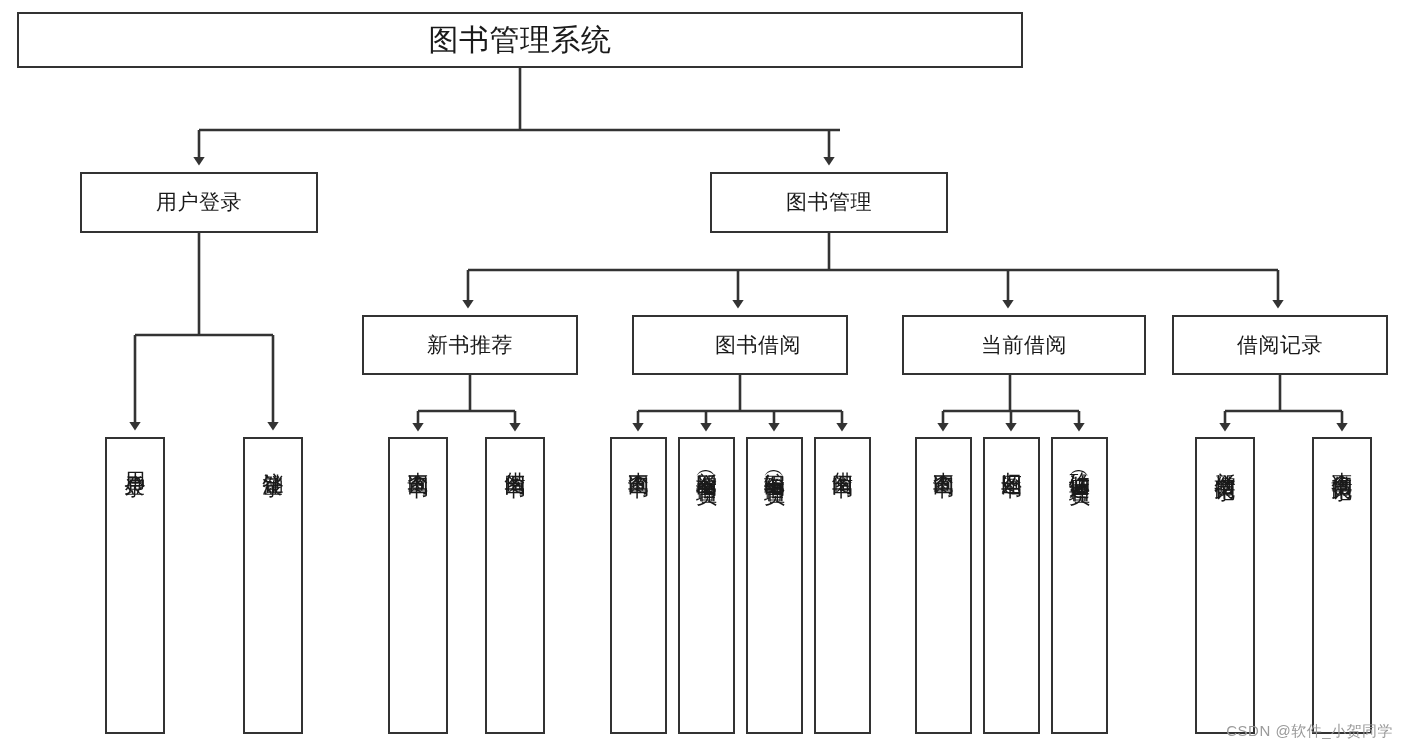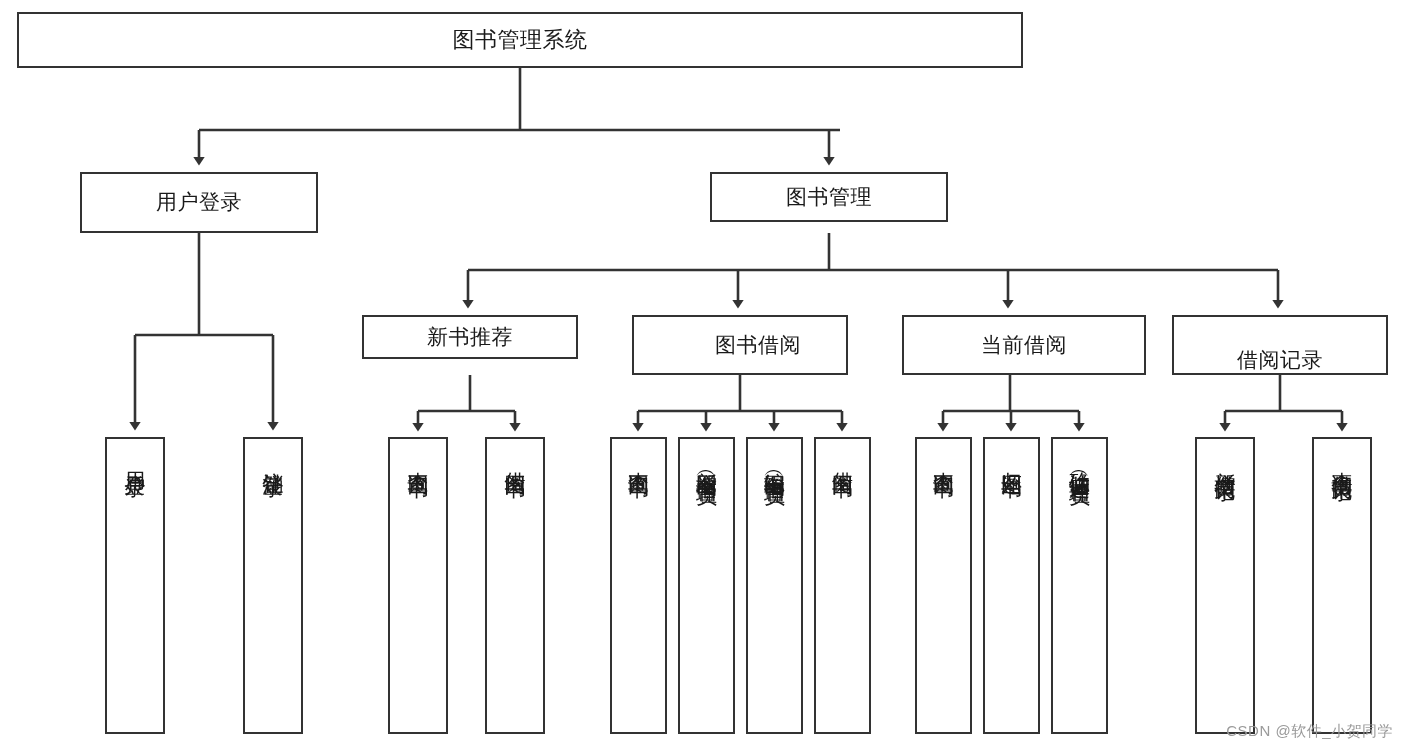--- a/index.html
+++ b/index.html
@@ -42,21 +42,21 @@
     text-align: center;
     line-height: 1.18;
   }
   
   .node.horiz .label {
     writing-mode: horizontal-tb;
     font-size: 21px;
     letter-spacing: 0.5px;
   }
   .node.root .label {
-    font-size: 22px;
+    font-size: 30px;
   }
   
   .node.vert {
     align-items: flex-start;
     padding-top: 16px;
   }
   .node.vert .label {
     writing-mode: vertical-rl;
     text-orientation: upright;
     font-size: 21px;
@@ -131,34 +131,34 @@
     </g>
   </svg>
 
   <div class="node horiz root" style="left: 17px; top: 12px; width: 1006px; height: 56px;">
     <span class="label">图书管理系统</span>
   </div>
 
   <div class="node horiz" style="left: 80px; top: 172px; width: 238px; height: 61px;">
     <span class="label">用户登录</span>
   </div>
-  <div class="node horiz" style="left: 710px; top: 172px; width: 238px; height: 50px;">
+  <div class="node horiz" style="left: 710px; top: 172px; width: 238px; height: 61px;">
     <span class="label">图书管理</span>
   </div>
 
-  <div class="node horiz" style="left: 362px; top: 315px; width: 216px; height: 44px;">
+  <div class="node horiz" style="left: 362px; top: 315px; width: 216px; height: 60px;">
     <span class="label">新书推荐</span>
   </div>
   <div class="node horiz" style="left: 632px; top: 315px; width: 216px; height: 60px; padding-left: 36px;">
     <span class="label">图书借阅</span>
   </div>
   <div class="node horiz" style="left: 902px; top: 315px; width: 244px; height: 60px; justify-content: center;">
     <span class="label">当前借阅</span>
   </div>
-  <div class="node horiz" style="left: 1172px; top: 315px; width: 216px; height: 60px; align-items: flex-end;">
+  <div class="node horiz" style="left: 1172px; top: 315px; width: 216px; height: 60px;">
     <span class="label">借阅记录</span>
   </div>
 
   <div class="node vert" style="left: 105px; top: 437px; width: 60px; height: 297px;">
     <span class="label">用户登录</span>
   </div>
   <div class="node vert" style="left: 243px; top: 437px; width: 60px; height: 297px;">
     <span class="label">注销登录</span>
   </div>
   <div class="node vert" style="left: 388px; top: 437px; width: 60px; height: 297px;">

